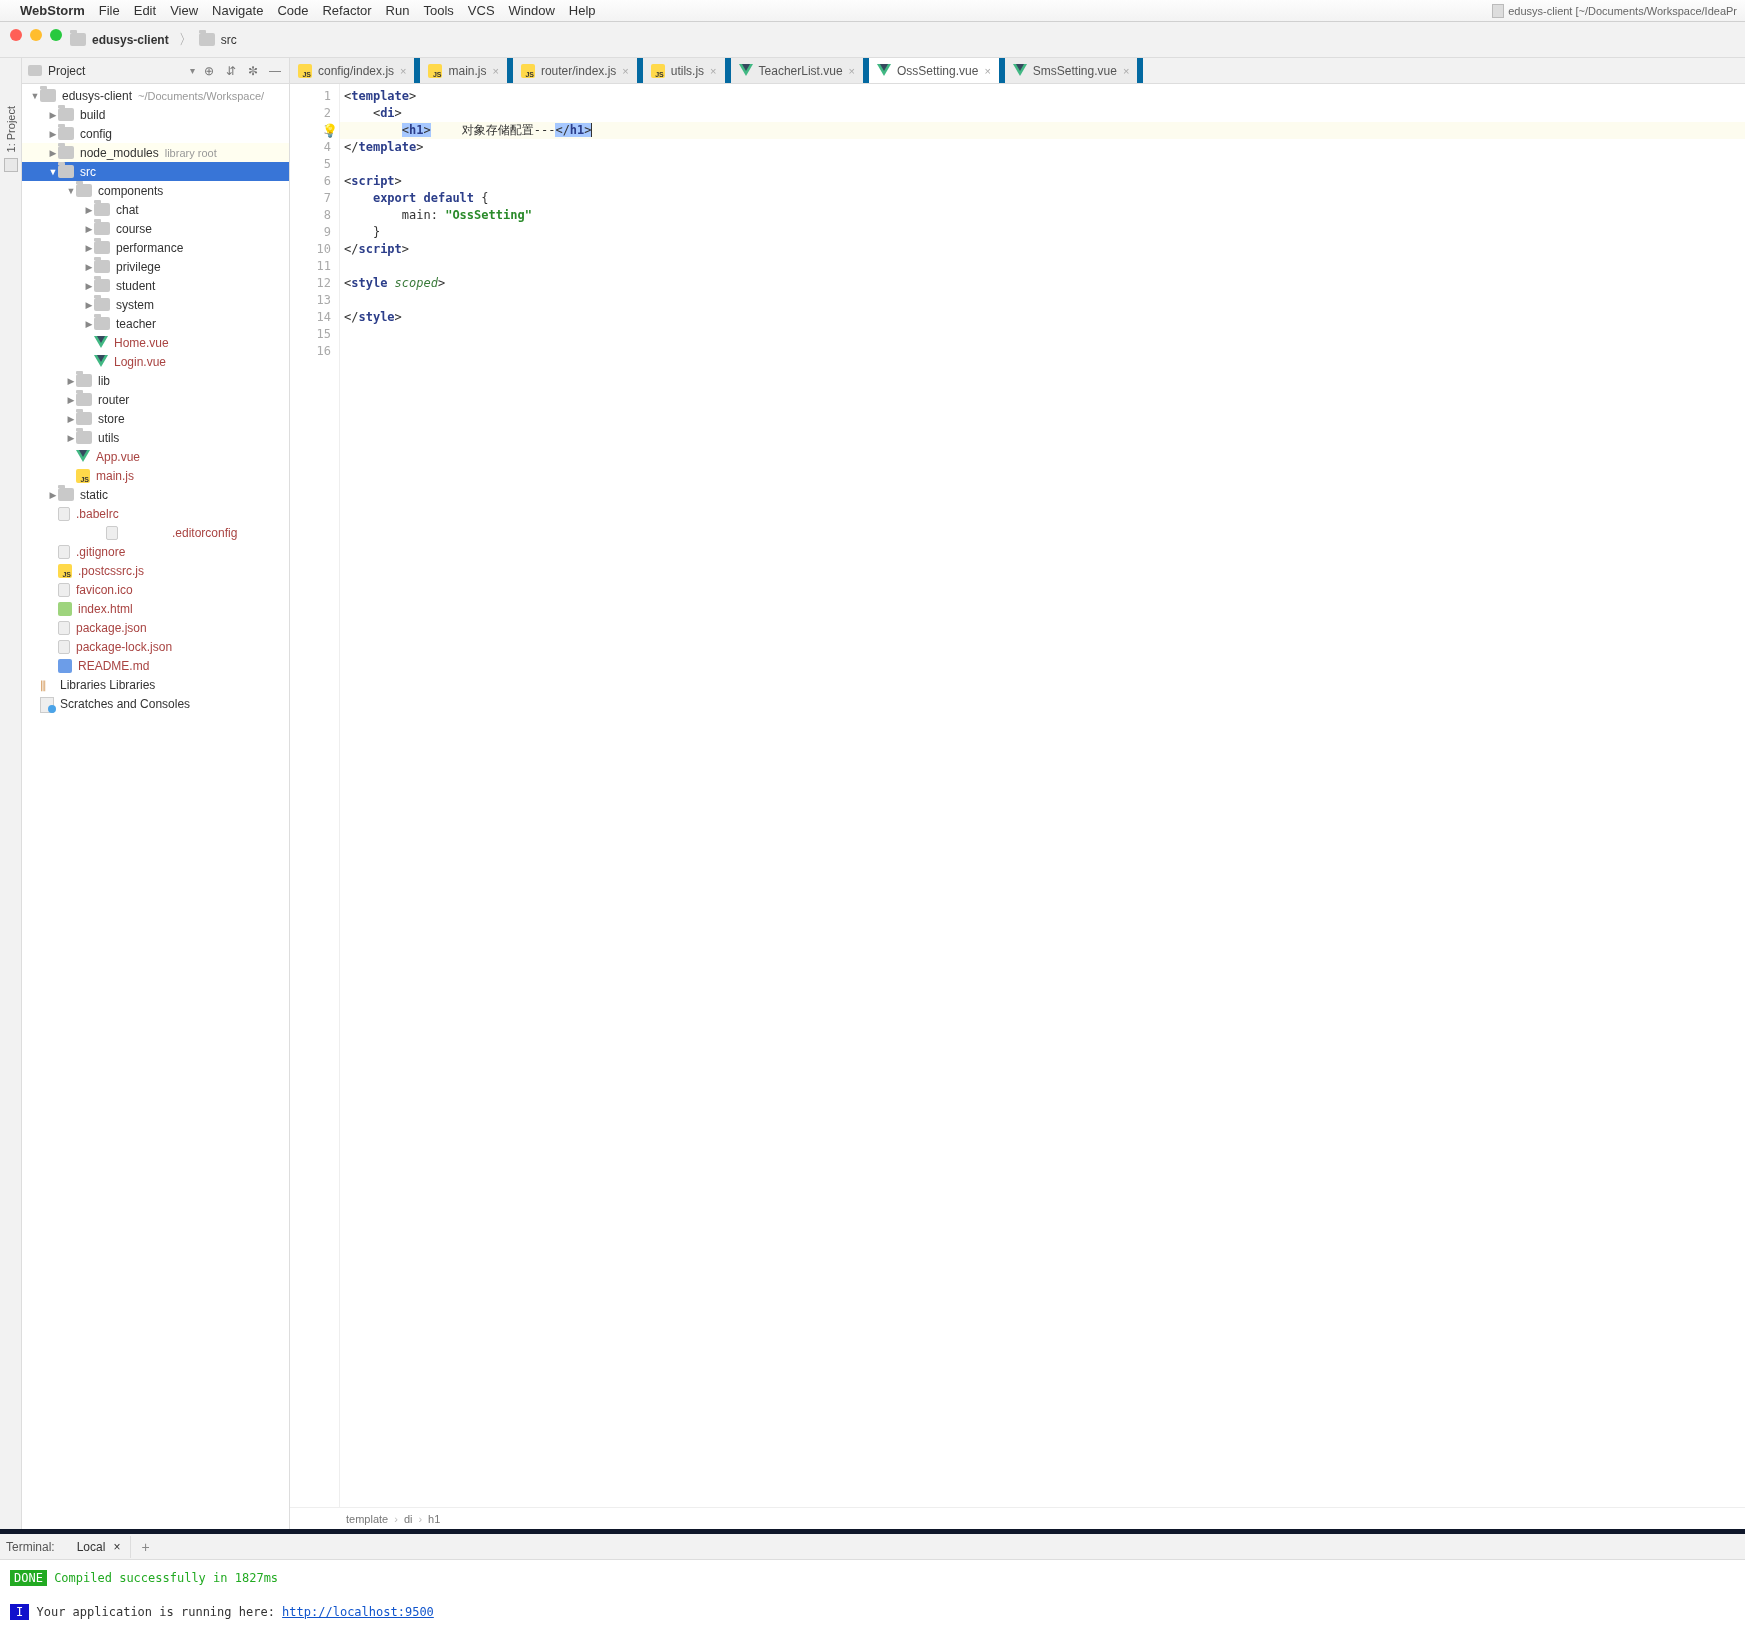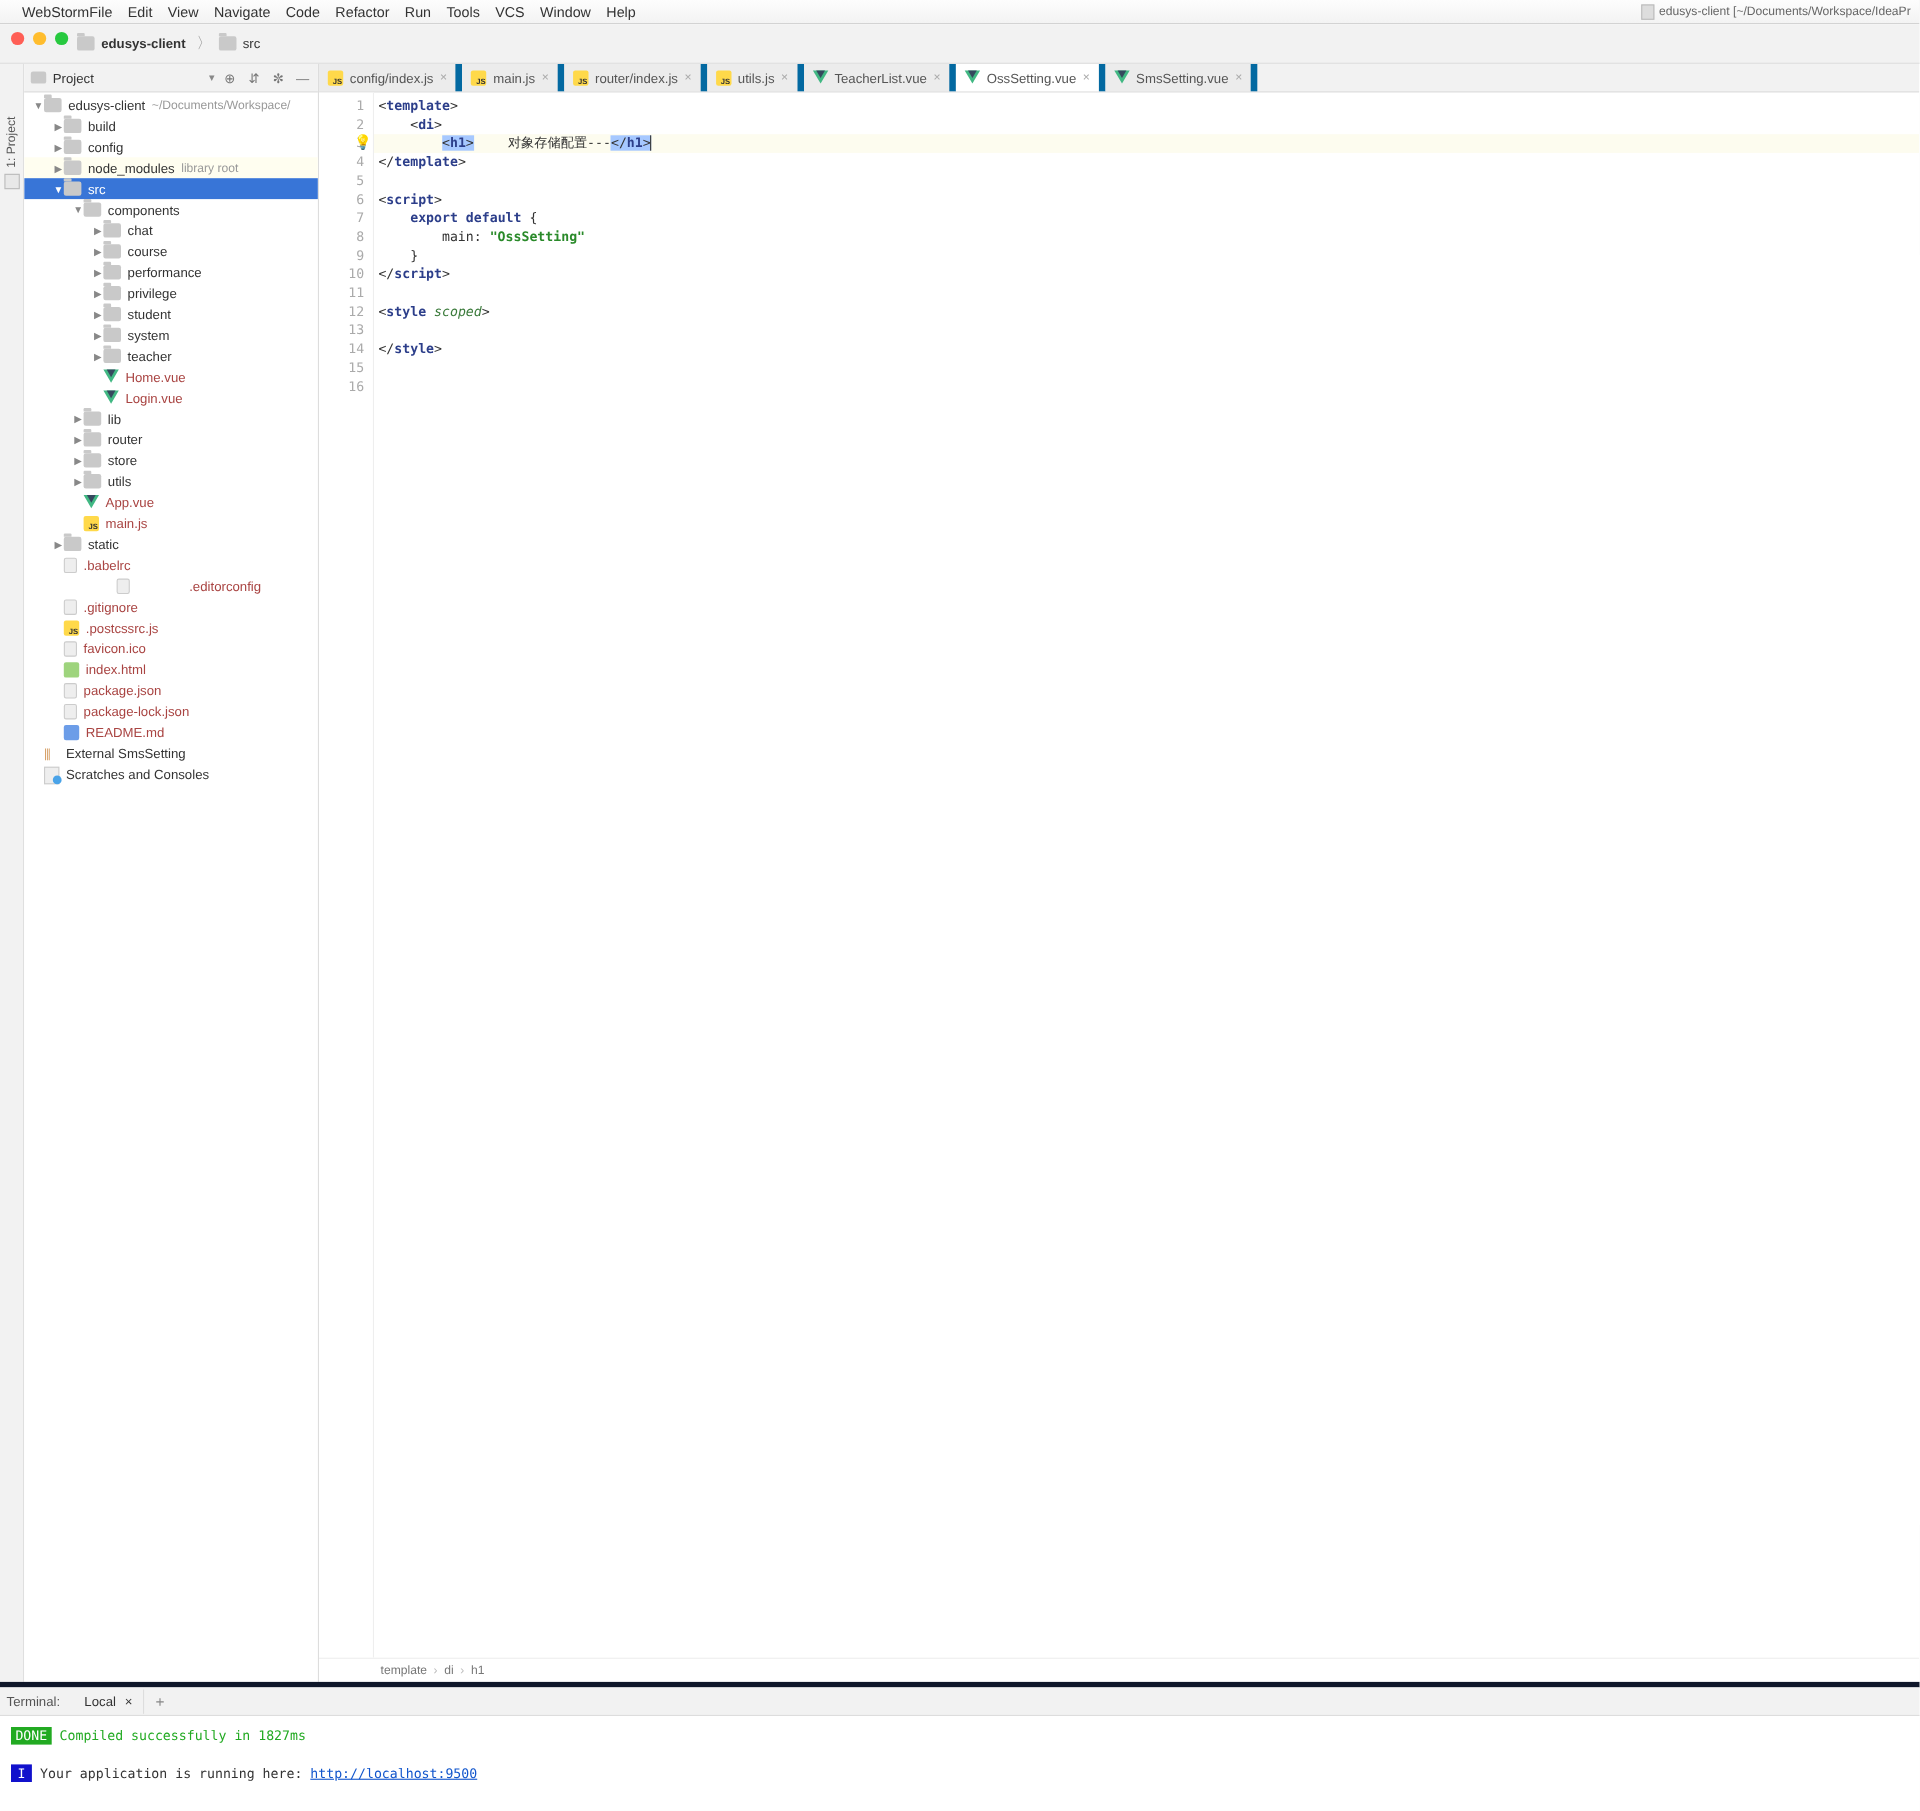--- a/index.html
+++ b/index.html
@@ -1,19 +1,19 @@
 <!DOCTYPE html>
 <html><head>
 <meta charset="utf-8">
 <style>
 * { box-sizing: border-box; margin: 0; padding: 0; }
 body { font-family: -apple-system, "Helvetica Neue", Arial, sans-serif; font-size: 12px; color: #333; background: #f2f2f2; overflow: hidden; }
 .menubar { height: 22px; background: linear-gradient(#fdfdfd, #f3f3f3); border-bottom: 1px solid #d0d0d0; display: flex; align-items: center; padding: 0 8px; font-size: 13px; }
 .menubar .apple { margin-right: 12px; font-size: 14px; }
-.menubar .appname { font-weight: normal; }
+.menubar .appname { font-weight: bold; margin-right: 14px; }
 .menubar .mitem { margin-right: 14px; cursor: default; }
 .menubar .spacer { flex: 1; }
 .menubar .projtag { color: #666; font-size: 11px; display: flex; align-items: center; }
 .menubar .projtag .fi { width: 12px; height: 14px; background: #ddd; border: 1px solid #bbb; margin-right: 4px; }
 
 .window { position: absolute; top: 22px; left: 0; right: 0; bottom: 0; background: #fff; display: flex; flex-direction: column; }
 .traffic { position: absolute; top: 7px; left: 10px; display: flex; gap: 8px; z-index: 10; }
 .tbtn { width: 12px; height: 12px; border-radius: 50%; }
 .tred { background: #ff5f56; } .tyellow { background: #ffbd2e; } .tgreen { background: #27c93f; }
 
@@ -302,21 +302,21 @@
             <span class="fname codefile">package-lock.json</span>
           </div>
           <div class="trow" style="padding-left: 26px;">
             <span class="arrow"></span>
             <span class="ficon md"></span>
             <span class="fname codefile">README.md</span>
           </div>
           <div class="trow" style="padding-left: 8px;">
             <span class="arrow"></span>
             <span class="ficon lib"></span>
-            <span class="fname">External SmsSetting</span>
+            <span class="fname">Libraries Libraries</span>
           </div>
           <div class="trow" style="padding-left: 8px;">
             <span class="arrow"></span>
             <span class="ficon scratch"></span>
             <span class="fname">Scratches and Consoles</span>
           </div>
         </div>
     </div>
 
     <div class="editor">

